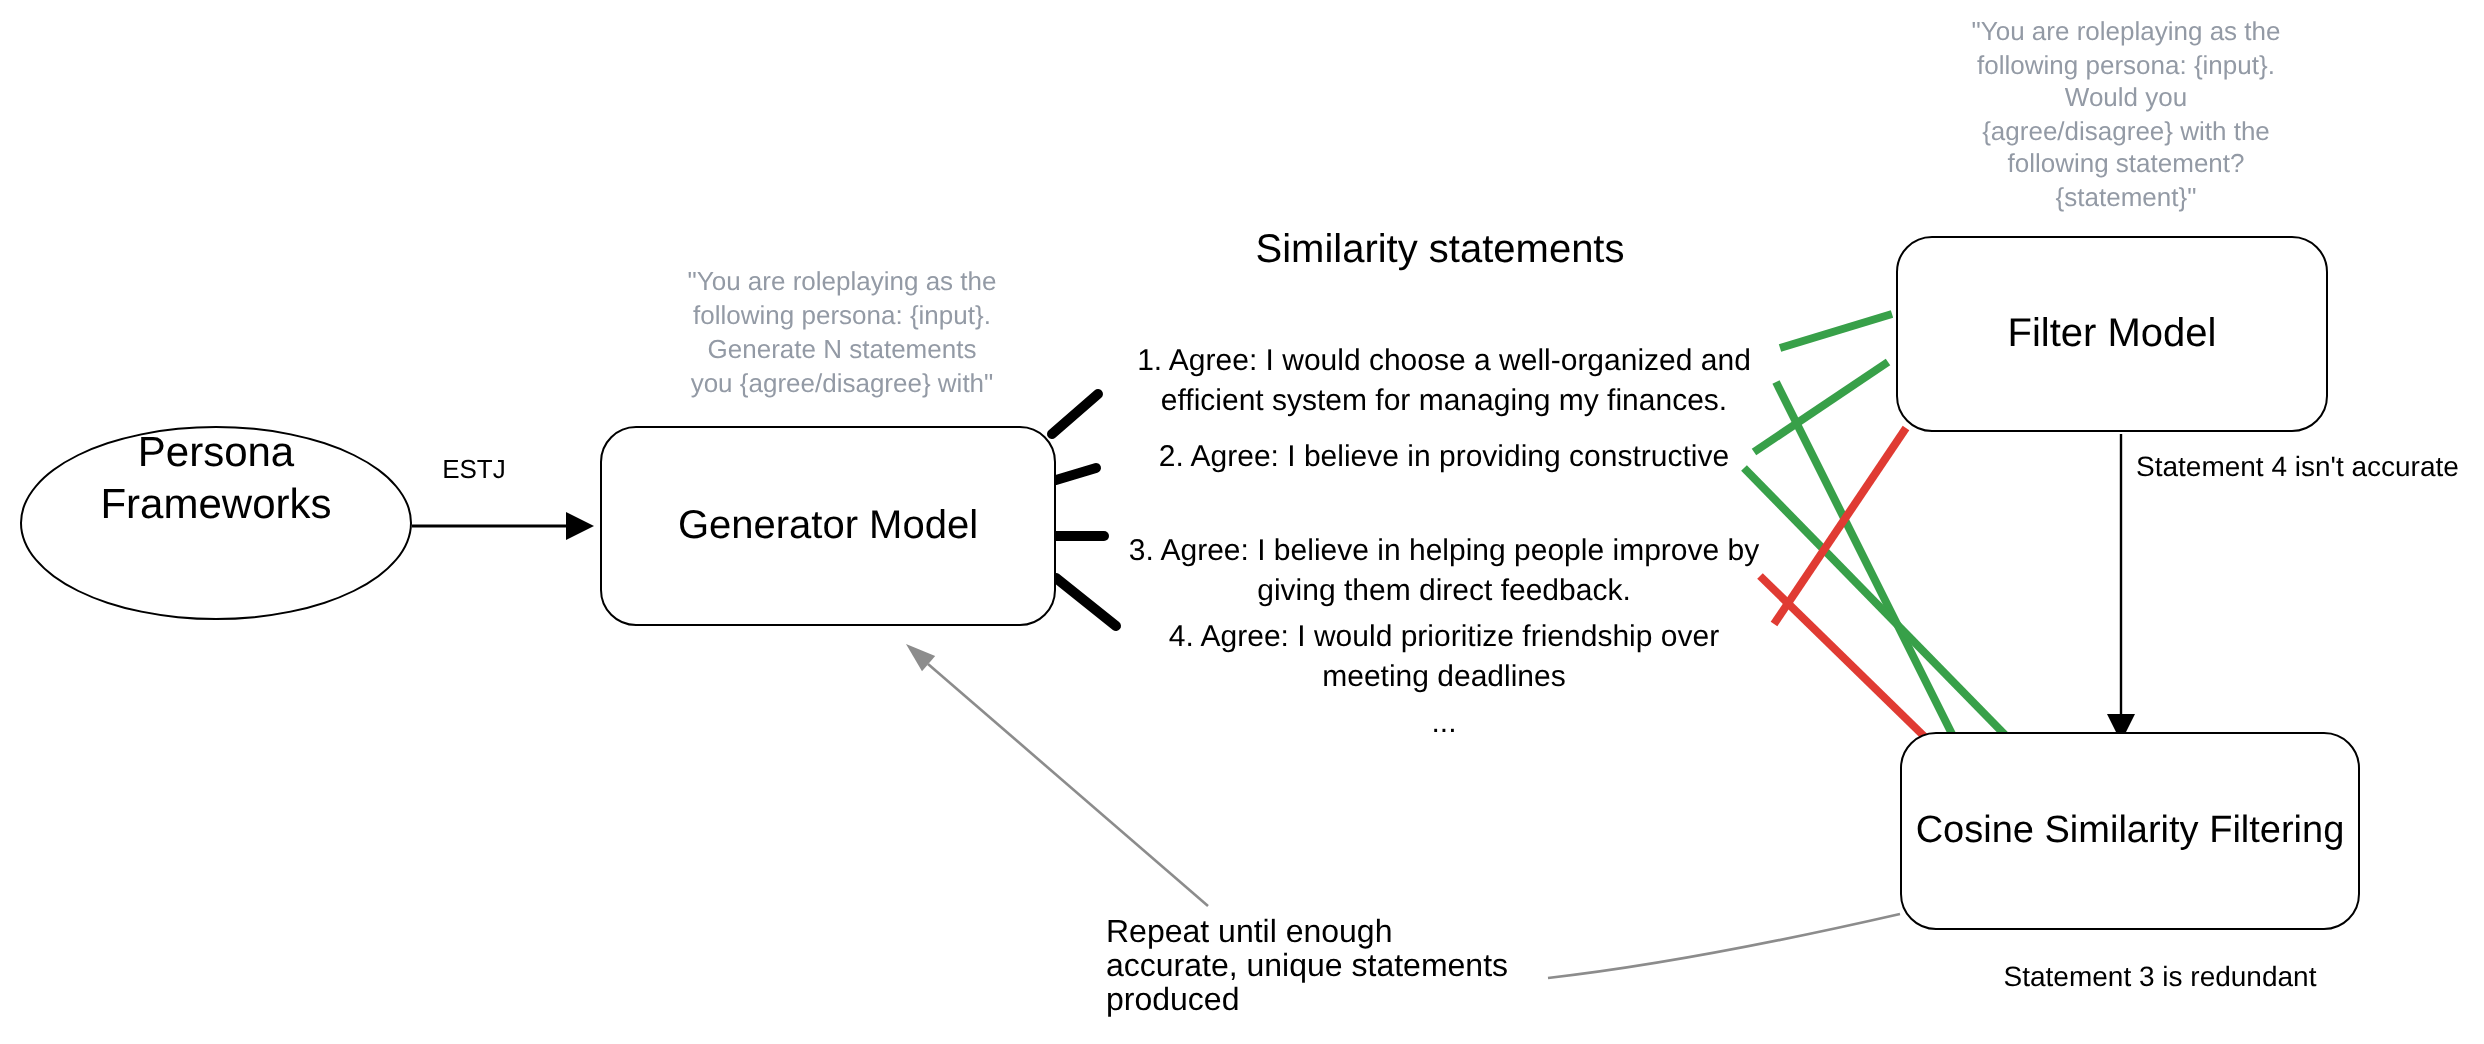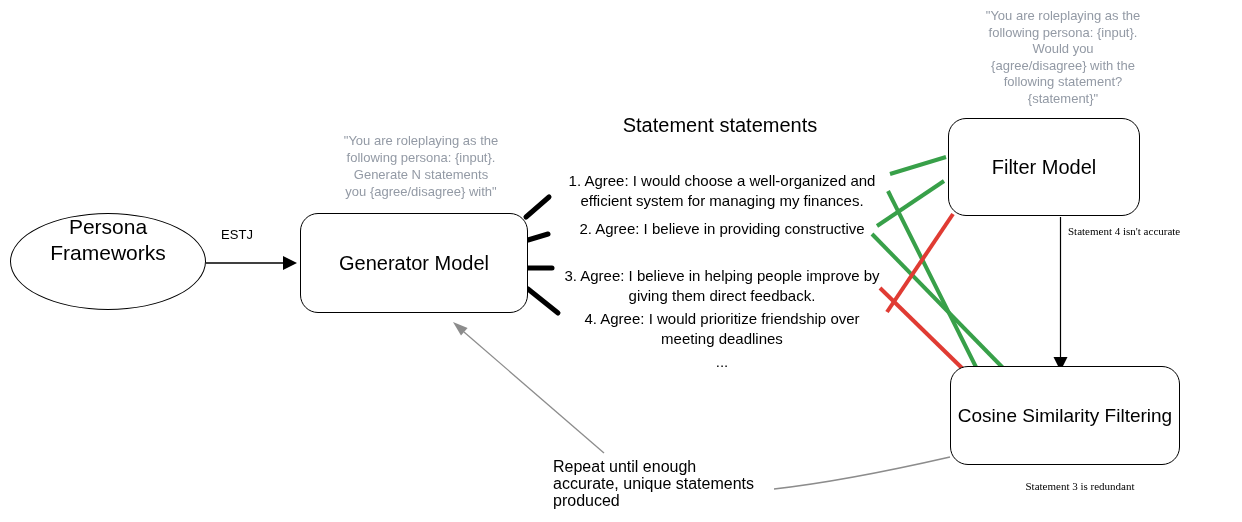--- a/index.html
+++ b/index.html
@@ -22,21 +22,21 @@
   .ellipse-label{font-size:21px;line-height:26px;width:130px;}
   .prompt{
     position:absolute;text-align:center;color:#939aa5;font-size:13px;line-height:17px;
   }
   .prompt.filter{line-height:16.5px;}
   .heading{position:absolute;font-size:20px;text-align:center;}
   .stmt{
     position:absolute;left:542px;width:360px;text-align:center;
     font-size:15px;line-height:20px;
   }
-  .small-note{position:absolute;font-size:11px;font-family:Liberation Serif, serif;}
+  .small-note{position:absolute;font-size:14px;}
   .repeat-note{
     position:absolute;left:553px;top:458px;width:240px;
     font-size:16px;line-height:17px;
   }
   .edge-label{position:absolute;font-size:13px;text-align:center;}
 </style>
 </head>
 <body>
 
 <div id="canvas">
@@ -78,21 +78,21 @@
     <div>"You are roleplaying as the</div>
     <div>following persona: {input}.</div>
     <div>Generate N statements</div>
     <div>you {agree/disagree} with"</div>
   </div>
 
   <div class="node" style="left:300px;top:213px;width:228px;height:100px;">
     <div class="node-label">Generator Model</div>
   </div>
 
-  <div class="heading" style="left:570px;top:114px;width:300px;">Statement statements</div>
+  <div class="heading" style="left:570px;top:114px;width:300px;">Similarity statements</div>
 
   <div class="stmt" style="top:171px;">
     <div>1. Agree: I would choose a well-organized and</div>
     <div>efficient system for managing my finances.</div>
   </div>
   <div class="stmt" style="top:219px;">
     <div>2. Agree: I believe in providing constructive</div>
   </div>
   <div class="stmt" style="top:266px;">
     <div>3. Agree: I believe in helping people improve by</div>
@@ -106,21 +106,21 @@
 
   <div class="prompt filter" style="left:960px;top:8px;width:206px;">
     <div>"You are roleplaying as the</div>
     <div>following persona: {input}.</div>
     <div>Would you</div>
     <div>{agree/disagree} with the</div>
     <div>following statement?</div>
     <div>{statement}"</div>
   </div>
 
-  <div class="node" style="left:948px;top:118px;width:192px;height:98px;">
+  <div class="node" style="left:948px;top:118px;width:216px;height:98px;">
     <div class="node-label">Filter Model</div>
   </div>
 
   <div class="small-note" style="left:1068px;top:225px;">Statement 4 isn't accurate</div>
 
   <div class="node" style="left:950px;top:366px;width:230px;height:99px;">
     <div class="node-label" style="font-size:19px;">Cosine Similarity Filtering</div>
   </div>
 
   <div class="small-note" style="left:995px;top:480px;width:170px;text-align:center;">Statement 3 is redundant</div>

